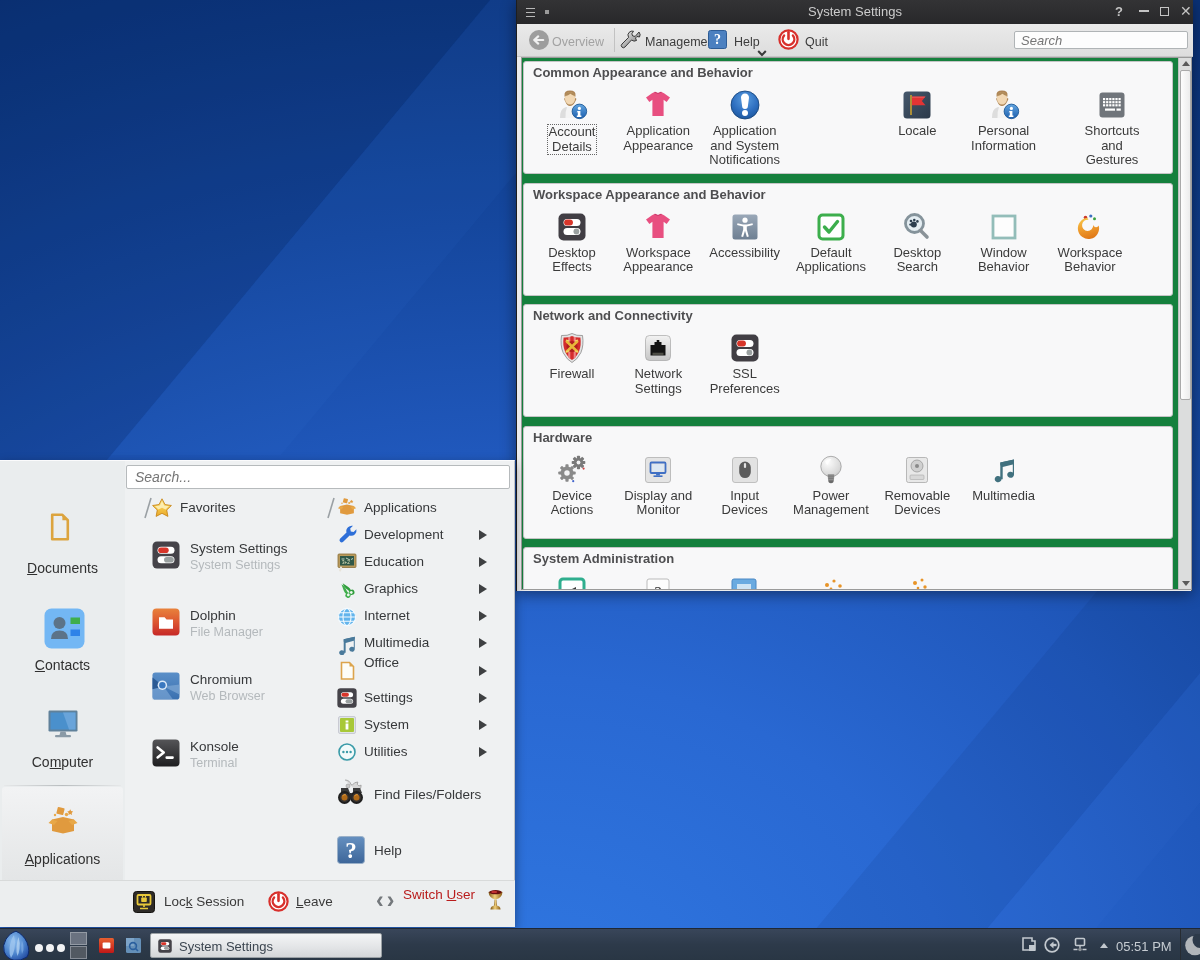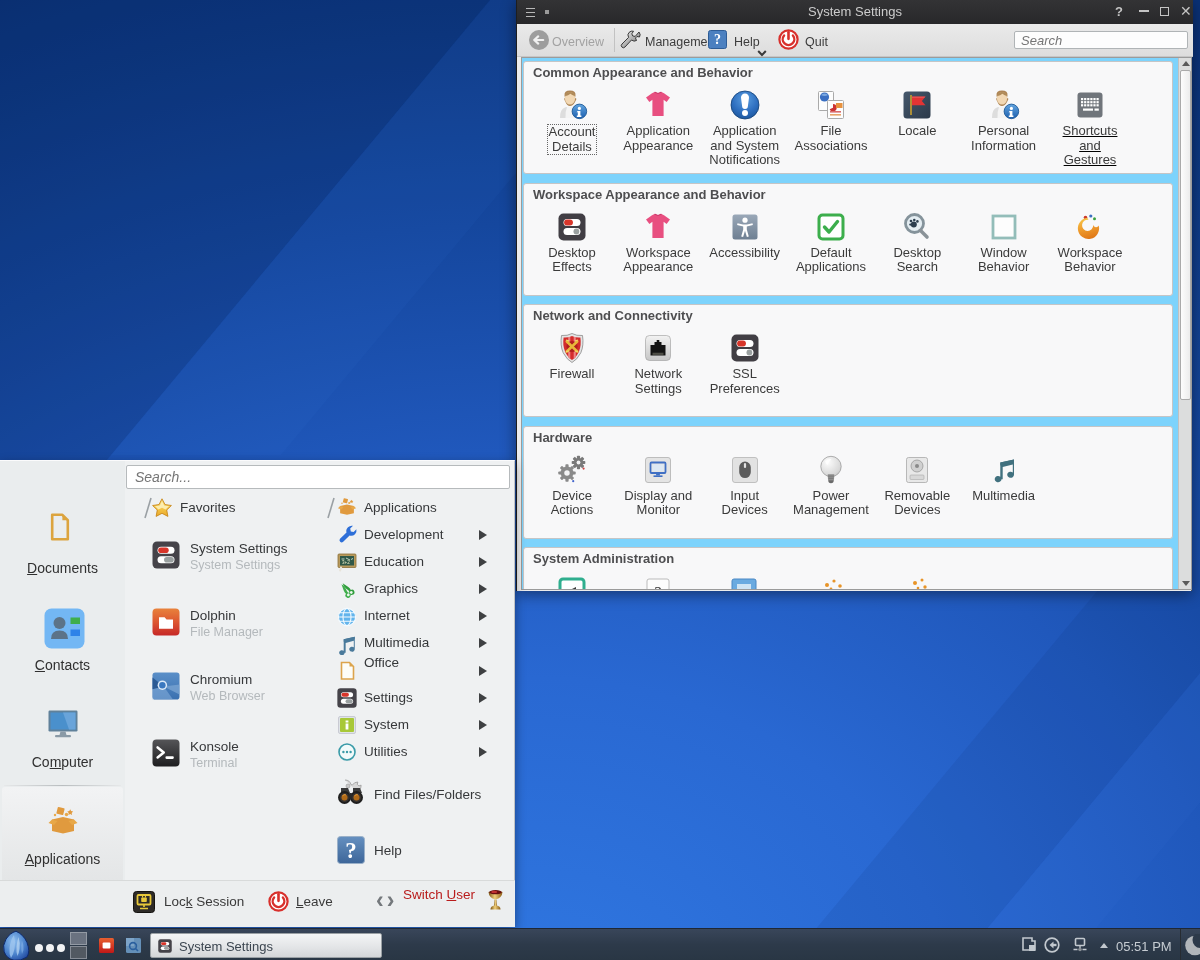--- a/index.html
+++ b/index.html
@@ -1,21 +1,21 @@
 <!DOCTYPE html>
 <html><head><meta charset="utf-8"><title>d</title><style>
 *{margin:0;padding:0;box-sizing:border-box;}
 html,body{width:1200px;height:960px;overflow:hidden;font-family:"Liberation Sans",sans-serif;}
 .abs{position:absolute;}
 #desk{position:absolute;left:0;top:0;width:1200px;height:960px;}
 #win{position:absolute;left:516px;top:0;width:676px;height:591px;background:#ececec;box-shadow:0 3px 14px rgba(0,0,0,0.45);border-left:1px solid #1e1e1e;border-right:1px solid #555;}
 #tbar{position:absolute;left:0;top:0;width:676px;height:24px;background:linear-gradient(#333335,#28282a);color:#cfcfcf;}
 #tools{position:absolute;left:0;top:24px;width:676px;height:33px;background:linear-gradient(#eaeaea,#dddddd);border-bottom:1px solid #c6c6c6;}
 .tbtxt{position:absolute;font-size:12.5px;color:#3c3c3c;top:10.5px;}
-#frame{position:absolute;left:4px;top:57px;width:671px;height:533px;border:1px solid #9b9b9b;background:#7dd3fc;overflow:hidden;}
+#frame{position:absolute;left:4px;top:57px;width:671px;height:533px;border:1px solid #9b9b9b;background:#15803d;overflow:hidden;}
 .sect{position:absolute;left:1px;width:650px;height:113px;background:#f8f8f9;border:1px solid #c5c5c6;border-radius:3px;}
 .shead{position:absolute;left:9px;top:3px;font-size:13px;font-weight:bold;color:#4e4e50;}
 .tile{position:absolute;width:88px;text-align:center;}
 .tlab{font-size:13px;line-height:14.5px;color:#3b3b3b;margin-top:2px;}
 #menu{position:absolute;left:0;top:460px;width:515px;height:466px;background:#eff1f2;border-top:1px solid #fbfbfc;border-right:1px solid #c0c2c4;box-shadow:0 4px 10px rgba(0,0,0,0.4);}
 #sbar{position:absolute;left:0;top:0;width:125px;height:466px;background:#eaedee;}
 .sitem{position:absolute;width:125px;text-align:center;color:#303030;font-size:14px;}
 .mtitle{font-size:13.5px;color:#36383a;}
 .msub{font-size:12.5px;color:#b4b9bc;}
 .catarrow{width:0;height:0;border-left:8px solid #3e4042;border-top:5px solid transparent;border-bottom:5px solid transparent;position:absolute;left:479px;}
@@ -121,33 +121,20 @@
                   <stop offset="0.55" stop-color="#2e6fc0"></stop>
                   <stop offset="1" stop-color="#174f92"></stop>
                 </radialGradient>
               </defs>
 <circle cx="16" cy="16" r="14" fill="url(#ng)" stroke="#123f75" stroke-width="0.8"></circle>
 <path d="M16 4.5 a4 4 0 0 1 4 4.3 l-1.1 8.2 a2.9 2.9 0 0 1 -5.8 0 L12 8.8 a4 4 0 0 1 4 -4.3Z" fill="#fff"></path>
 <circle cx="16" cy="24" r="3" fill="#fff"></circle>
             </svg></div>
           <div class="tlab">Application<br>and System<br>Notifications</div>
         </div>
-        <div class="tile" style="left:263.0px;top:27px;">
-          <div style="height:33px;"><svg width="32" height="32" viewBox="0 0 32 32" style="" xmlns="http://www.w3.org/2000/svg">
-              <rect x="3.5" y="2.5" width="15" height="19" rx="1" fill="#fdfdfd" stroke="#aaa"></rect>
-<circle cx="9.5" cy="8" r="4.6" fill="#3a6fc2"></circle>
-              <path d="M6 6 a4.6 4.6 0 0 1 7 0 q-3.5 2 -7 0z" fill="#7aa8e0"></path>
-<rect x="12.5" y="11.5" width="16" height="18" rx="1" fill="#fdfdfd" stroke="#aaa"></rect>
-<path d="M18 15 a3.7 3.7 0 1 1 -3.4 5.2 l3.4 -1.5 z" fill="#cc3333"></path>
-<rect x="21" y="14" width="6.5" height="5" fill="#e8923e"></rect>
-<rect x="15" y="22" width="11" height="1.6" fill="#d86a6a"></rect>
-<rect x="15" y="25" width="11" height="1.6" fill="#e8a46a"></rect>
-            </svg></div>
-          <div class="tlab">File<br>Associations</div>
-        </div>
         <div class="tile" style="left:349.3px;top:27px;">
           <div style="height:33px;"><svg width="32" height="32" viewBox="0 0 32 32" style="" xmlns="http://www.w3.org/2000/svg">
               <defs>
                 <linearGradient id="lg" x1="0" y1="0" x2="1" y2="1">
                   <stop offset="0" stop-color="#46586c"></stop>
                   <stop offset="1" stop-color="#2c3a4a"></stop>
                 </linearGradient>
               </defs>
 <rect x="2.5" y="2.5" width="27" height="27" rx="3.5" fill="url(#lg)"></rect>
 <rect x="9.2" y="6" width="1.6" height="20" fill="#c8a030"></rect>
@@ -168,21 +155,21 @@
 <ellipse cx="14" cy="9.2" rx="5.1" ry="6.3" fill="#f2d8b4"></ellipse>
 <path d="M9 7.2 Q9.5 3 14 3 Q18.5 3 19 7.2 Q16 6 14.4 4.8 Q12.5 6.6 9 7.2Z" fill="#b08a58"></path>
 <path d="M4 29 Q4 20 9 18.5 L14 17.5 L19 18.5 Q24 20 24 29 Z" fill="#f4f4f4"></path>
 <path d="M4 29 Q4 20 9 18.5 L11 18 Q9 23 9.5 29Z" fill="#dddddd"></path>
 <circle cx="23.4" cy="22.4" r="7.3" fill="url(#pg2)" stroke="#14508f" stroke-width="0.8"></circle>
 <circle cx="23.4" cy="19.4" r="1.6" fill="#fff"></circle>
 <path d="M21.6 21.9 h2.8 v4.6 h1 v1.4 h-4.6 v-1.4 h1 v-3.2 h-1.2 Z" fill="#fff"></path>
             </svg></div>
           <div class="tlab">Personal<br>Information</div>
         </div>
-        <div class="tile" style="left:522.0px;top:27px;text-decoration:underline;">
+        <div class="tile" style="left:544px;top:27px;">
           <div style="height:33px;"><svg width="32" height="32" viewBox="0 0 32 32" style="" xmlns="http://www.w3.org/2000/svg">
               <rect x="3.5" y="3.5" width="25" height="25" rx="3" fill="#70757b"></rect>
 <rect x="7.0" y="9.0" width="2.2" height="2.2" fill="#fff"></rect>
               <rect x="10.1" y="9.0" width="2.2" height="2.2" fill="#fff"></rect>
               <rect x="13.2" y="9.0" width="2.2" height="2.2" fill="#fff"></rect>
               <rect x="16.3" y="9.0" width="2.2" height="2.2" fill="#fff"></rect>
               <rect x="19.4" y="9.0" width="2.2" height="2.2" fill="#fff"></rect>
               <rect x="22.5" y="9.0" width="2.2" height="2.2" fill="#fff"></rect>
               <rect x="7.0" y="12.1" width="2.2" height="2.2" fill="#fff"></rect>
               <rect x="10.1" y="12.1" width="2.2" height="2.2" fill="#fff"></rect>

